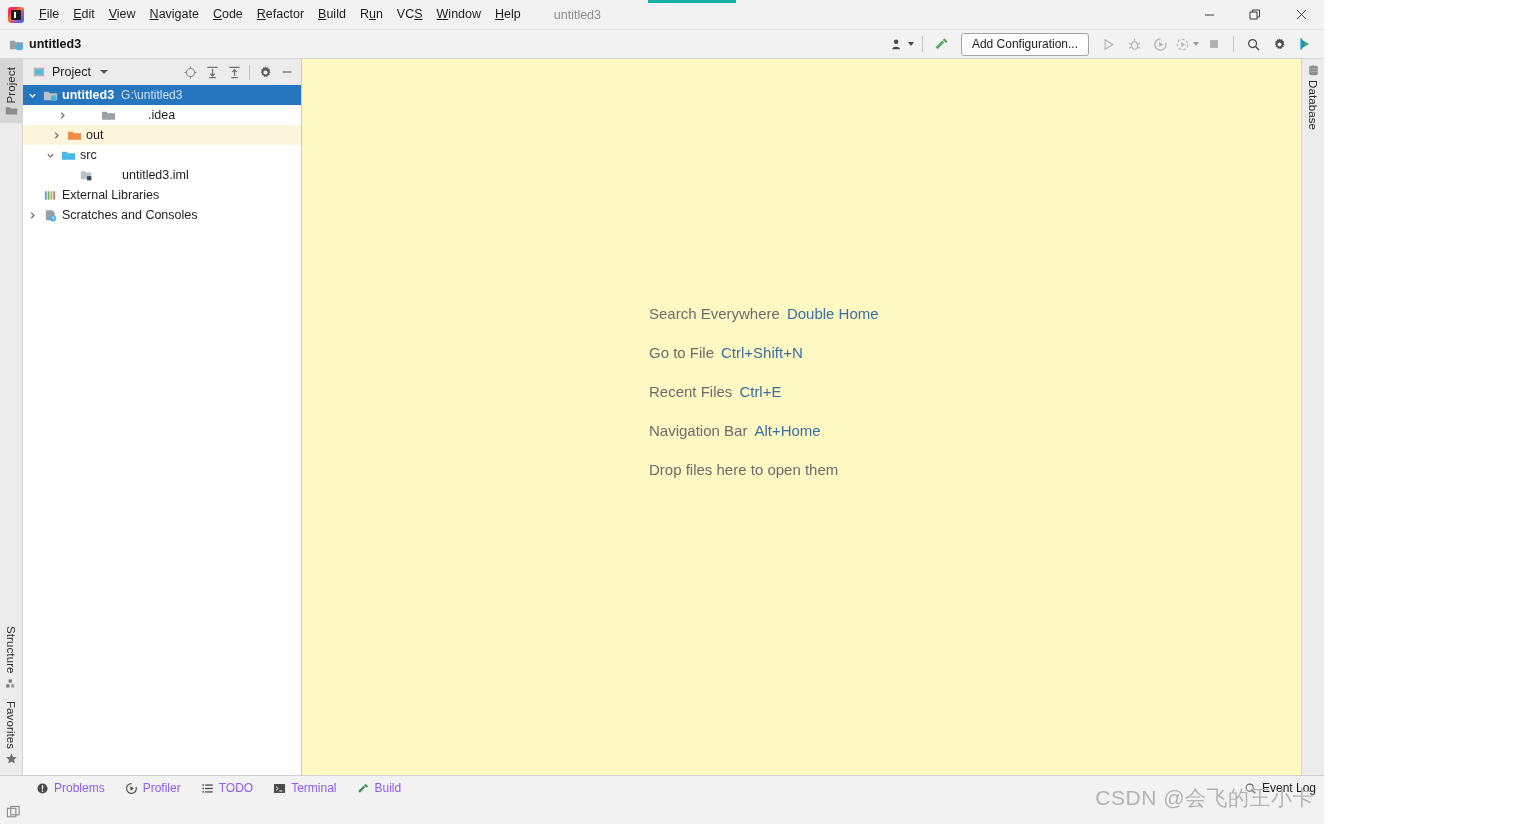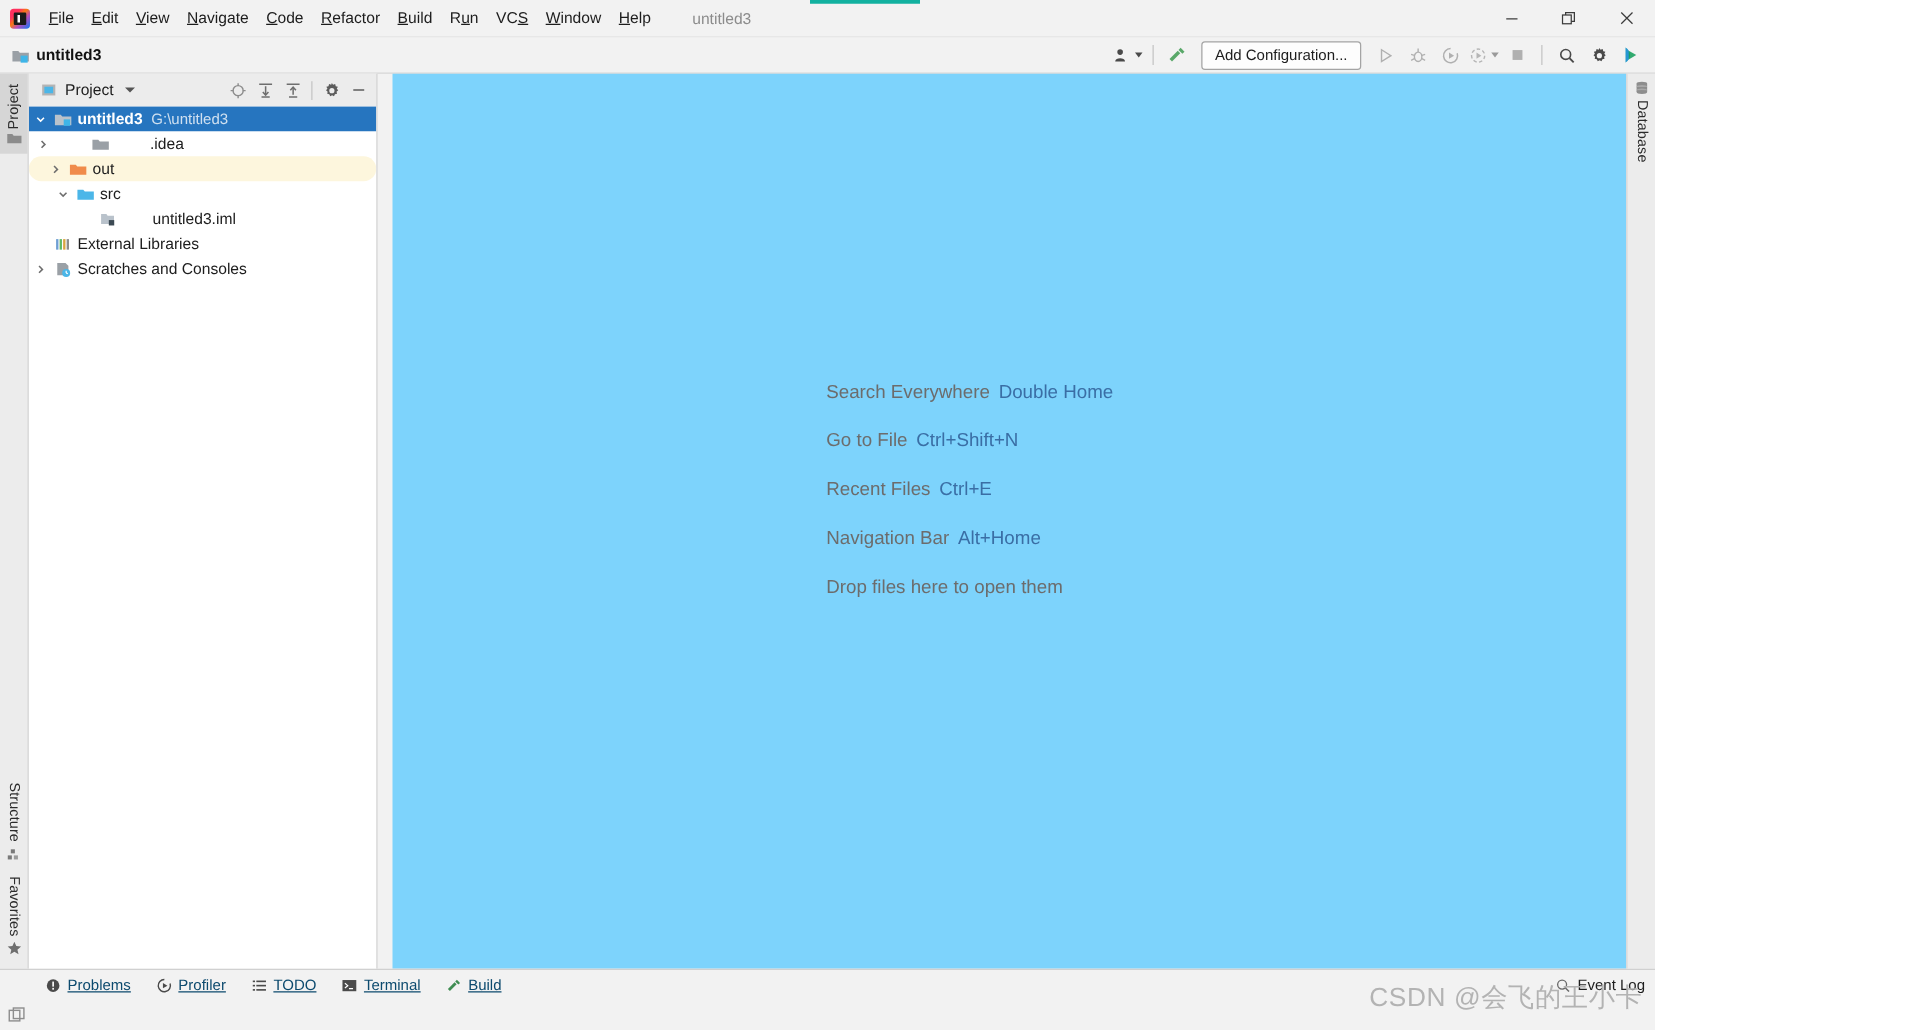--- a/index.html
+++ b/index.html
@@ -264,26 +264,25 @@
   .tnode.selected .tlabel { font-weight: bold; }
   .tnode .tpath {
     margin-left: 7px;
     color: #cfe0f0;
     font-size: 12px;
   }
 
   
   .editor {
     flex: 1 1 auto;
-    background: #7dd3fc;
+    background: #fef9c3;
     position: relative;
     min-width: 0;
     display: flex;
     flex-direction: column;
-    margin-left: 12px;
   }
   .hints {
     position: absolute;
     left: 347px;
     top: 235px;
     display: flex; flex-direction: column;
     gap: 0px;
   }
   .hint {
     height: 39px;
@@ -306,23 +305,22 @@
     display: flex; align-items: center;
     position: relative;
   }
   .sb-left { display: flex; align-items: center; padding-left: 26px; gap: 0; }
   .sb-item {
     display: flex; align-items: center;
     gap: 5px;
     padding: 0 10px;
     height: 24px;
     font-size: 12px;
-    color: #0c4a6e;
+    color: #8b5cf6;
     cursor: default;
-    text-decoration: underline;
   }
   .sb-right {
     position: absolute; right: 8px; top: 0;
     height: 24px; display: flex; align-items: center; gap: 5px;
     font-size: 12px; color: #1d1d1d;
   }
   .bottombar {
     height: 24px; flex: 0 0 24px;
     background: #f2f2f2;
     display: flex; align-items: center;
@@ -555,35 +553,35 @@
           <span class="ticon">
             <svg width="15" height="15" viewBox="0 0 16 16">
               <path d="M1 4 h5 l1.3 1.6 H15 V13 H1 Z" fill="#b9c2cb"></path>
               <rect x="8.5" y="8" width="5.5" height="5.5" fill="#3fb5e8"></rect>
             </svg>
           </span>
           <span class="tlabel">untitled3</span>
           <span class="tpath">G:\untitled3</span>
         </div>
 
-        <div class="tnode" style="padding-left:2px;gap:28px;">
+        <div class="tnode" style="padding-left:30px;gap:28px;">
           <span class="arrow">
             <svg width="9" height="9" viewBox="0 0 10 10" fill="none">
                 <polyline points="3.6,2 6.6,5 3.6,8" stroke-width="1.4"></polyline>
               </svg>
           </span>
           <span class="ticon">
             <svg width="15" height="15" viewBox="0 0 16 16">
               <path d="M1 4 h5 l1.3 1.6 H15 V12.6 H1 Z" fill="#9aa0a6"></path>
             </svg>
           </span>
           <span class="tlabel">.idea</span>
         </div>
 
-        <div class="tnode highlight" style="padding-left:12px;border-radius:10px;">
+        <div class="tnode highlight" style="padding-left:24px;">
           <span class="arrow">
             <svg width="9" height="9" viewBox="0 0 10 10" fill="none">
                 <polyline points="3.6,2 6.6,5 3.6,8" stroke-width="1.4"></polyline>
               </svg>
           </span>
           <span class="ticon">
             <svg width="15" height="15" viewBox="0 0 16 16">
               <path d="M1 4 h5 l1.3 1.6 H15 V12.6 H1 Z" fill="#f08b4a"></path>
             </svg>
           </span>

